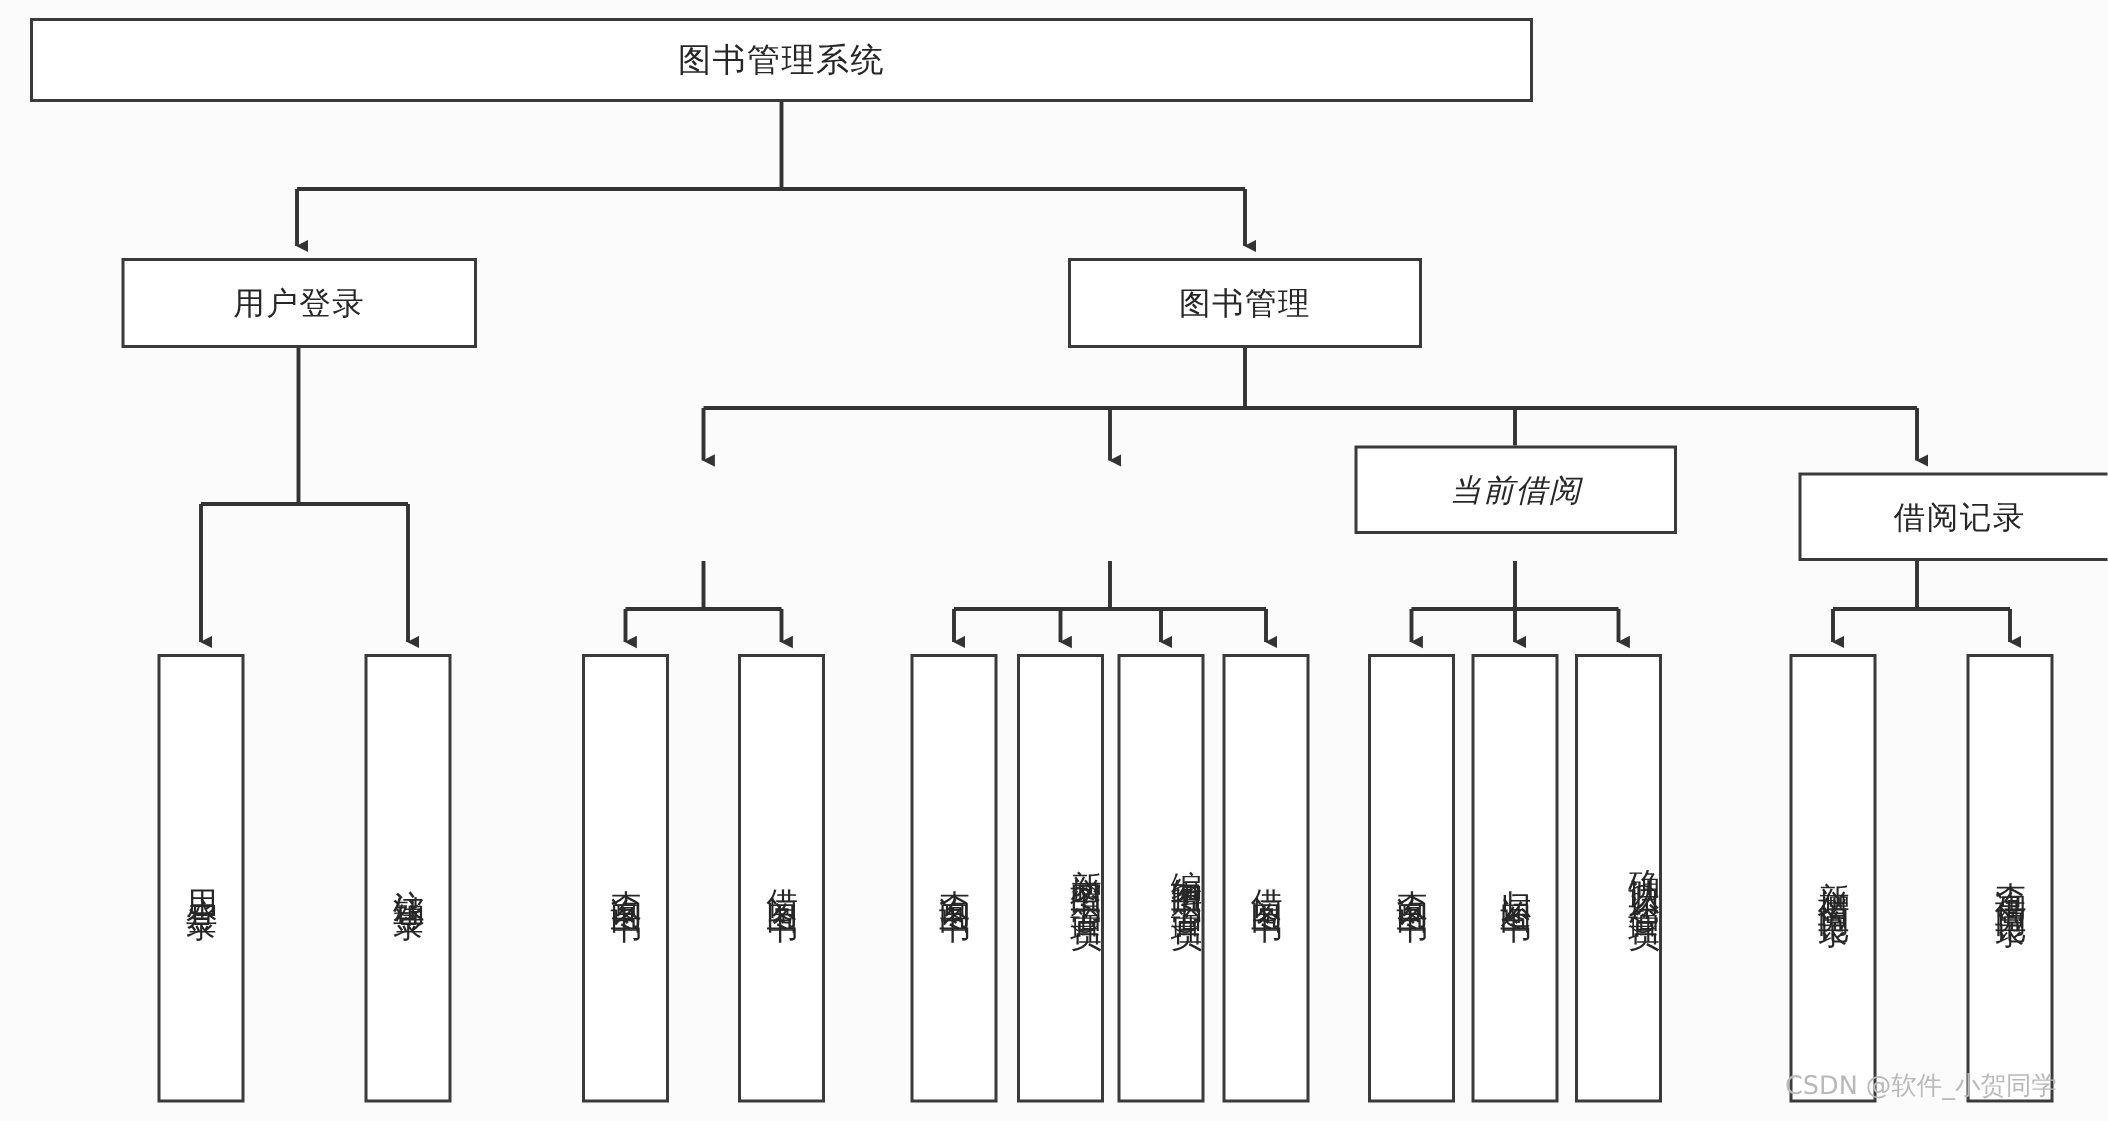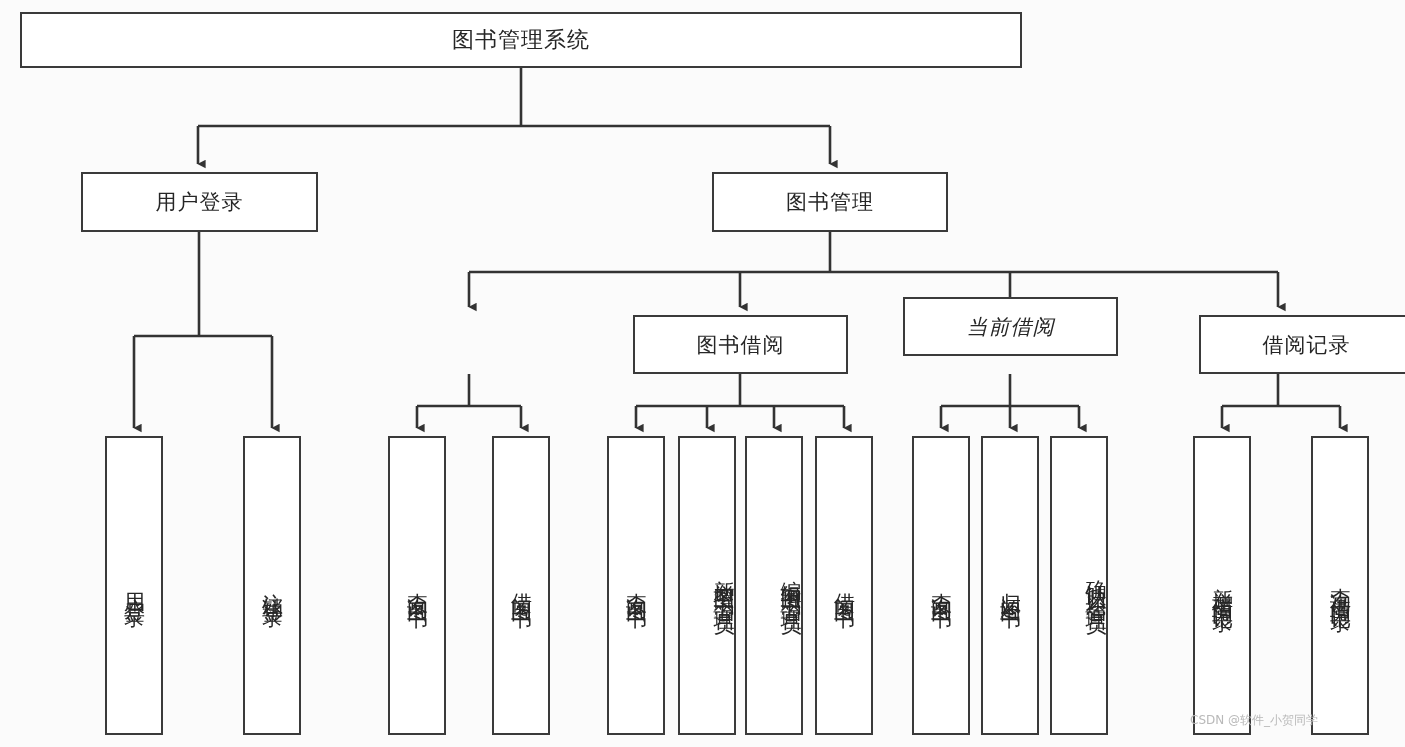--- a/index.html
+++ b/index.html
@@ -33,21 +33,21 @@
     font-size:21px;
     letter-spacing:5px;
     line-height:1;
     padding:6px 0;
   }
   .node.v.topalign{ align-items:flex-start; }
 
   .watermark{
     position:absolute;
     left:1190px; top:712px;
-    font-size:12px;
+    font-size:17px;
     color:#b9b9b9;
     white-space:nowrap;
     z-index:3;
   }
 </style>
 </head>
 <body>
 
 <div id="canvas">
 
@@ -99,21 +99,20 @@
       <path d="M1222,406 L1222,428" marker-end="url(#arw)"></path>
       <path d="M1340,406 L1340,428" marker-end="url(#arw)"></path>
     </g>
   </svg>
 
   <div class="node h big" style="left:20px;top:12px;width:1002px;height:56px;">图书管理系统</div>
 
   <div class="node h" style="left:81px;top:172px;width:237px;height:60px;">用户登录</div>
   <div class="node h" style="left:712px;top:172px;width:236px;height:60px;">图书管理</div>
 
-  <div class="node h" style="left:633px;top:315px;width:215px;height:59px;">图书借阅</div>
   <div class="node h" style="left:903px;top:297px;width:215px;height:59px;font-style:italic;">当前借阅</div>
   <div class="node h" style="left:1172px;top:315px;width:215px;height:59px;margin-left:27px;">借阅记录</div>
 
   <div class="node v" style="left:105px;top:436px;width:58px;height:299px;">用户登录</div>
   <div class="node v" style="left:243px;top:436px;width:58px;height:299px;">注销登录</div>
 
   <div class="node v" style="left:388px;top:436px;width:58px;height:299px;">查询图书</div>
   <div class="node v" style="left:492px;top:436px;width:58px;height:299px;">借阅图书</div>
 
   <div class="node v" style="left:607px;top:436px;width:58px;height:299px;">查询图书</div>

